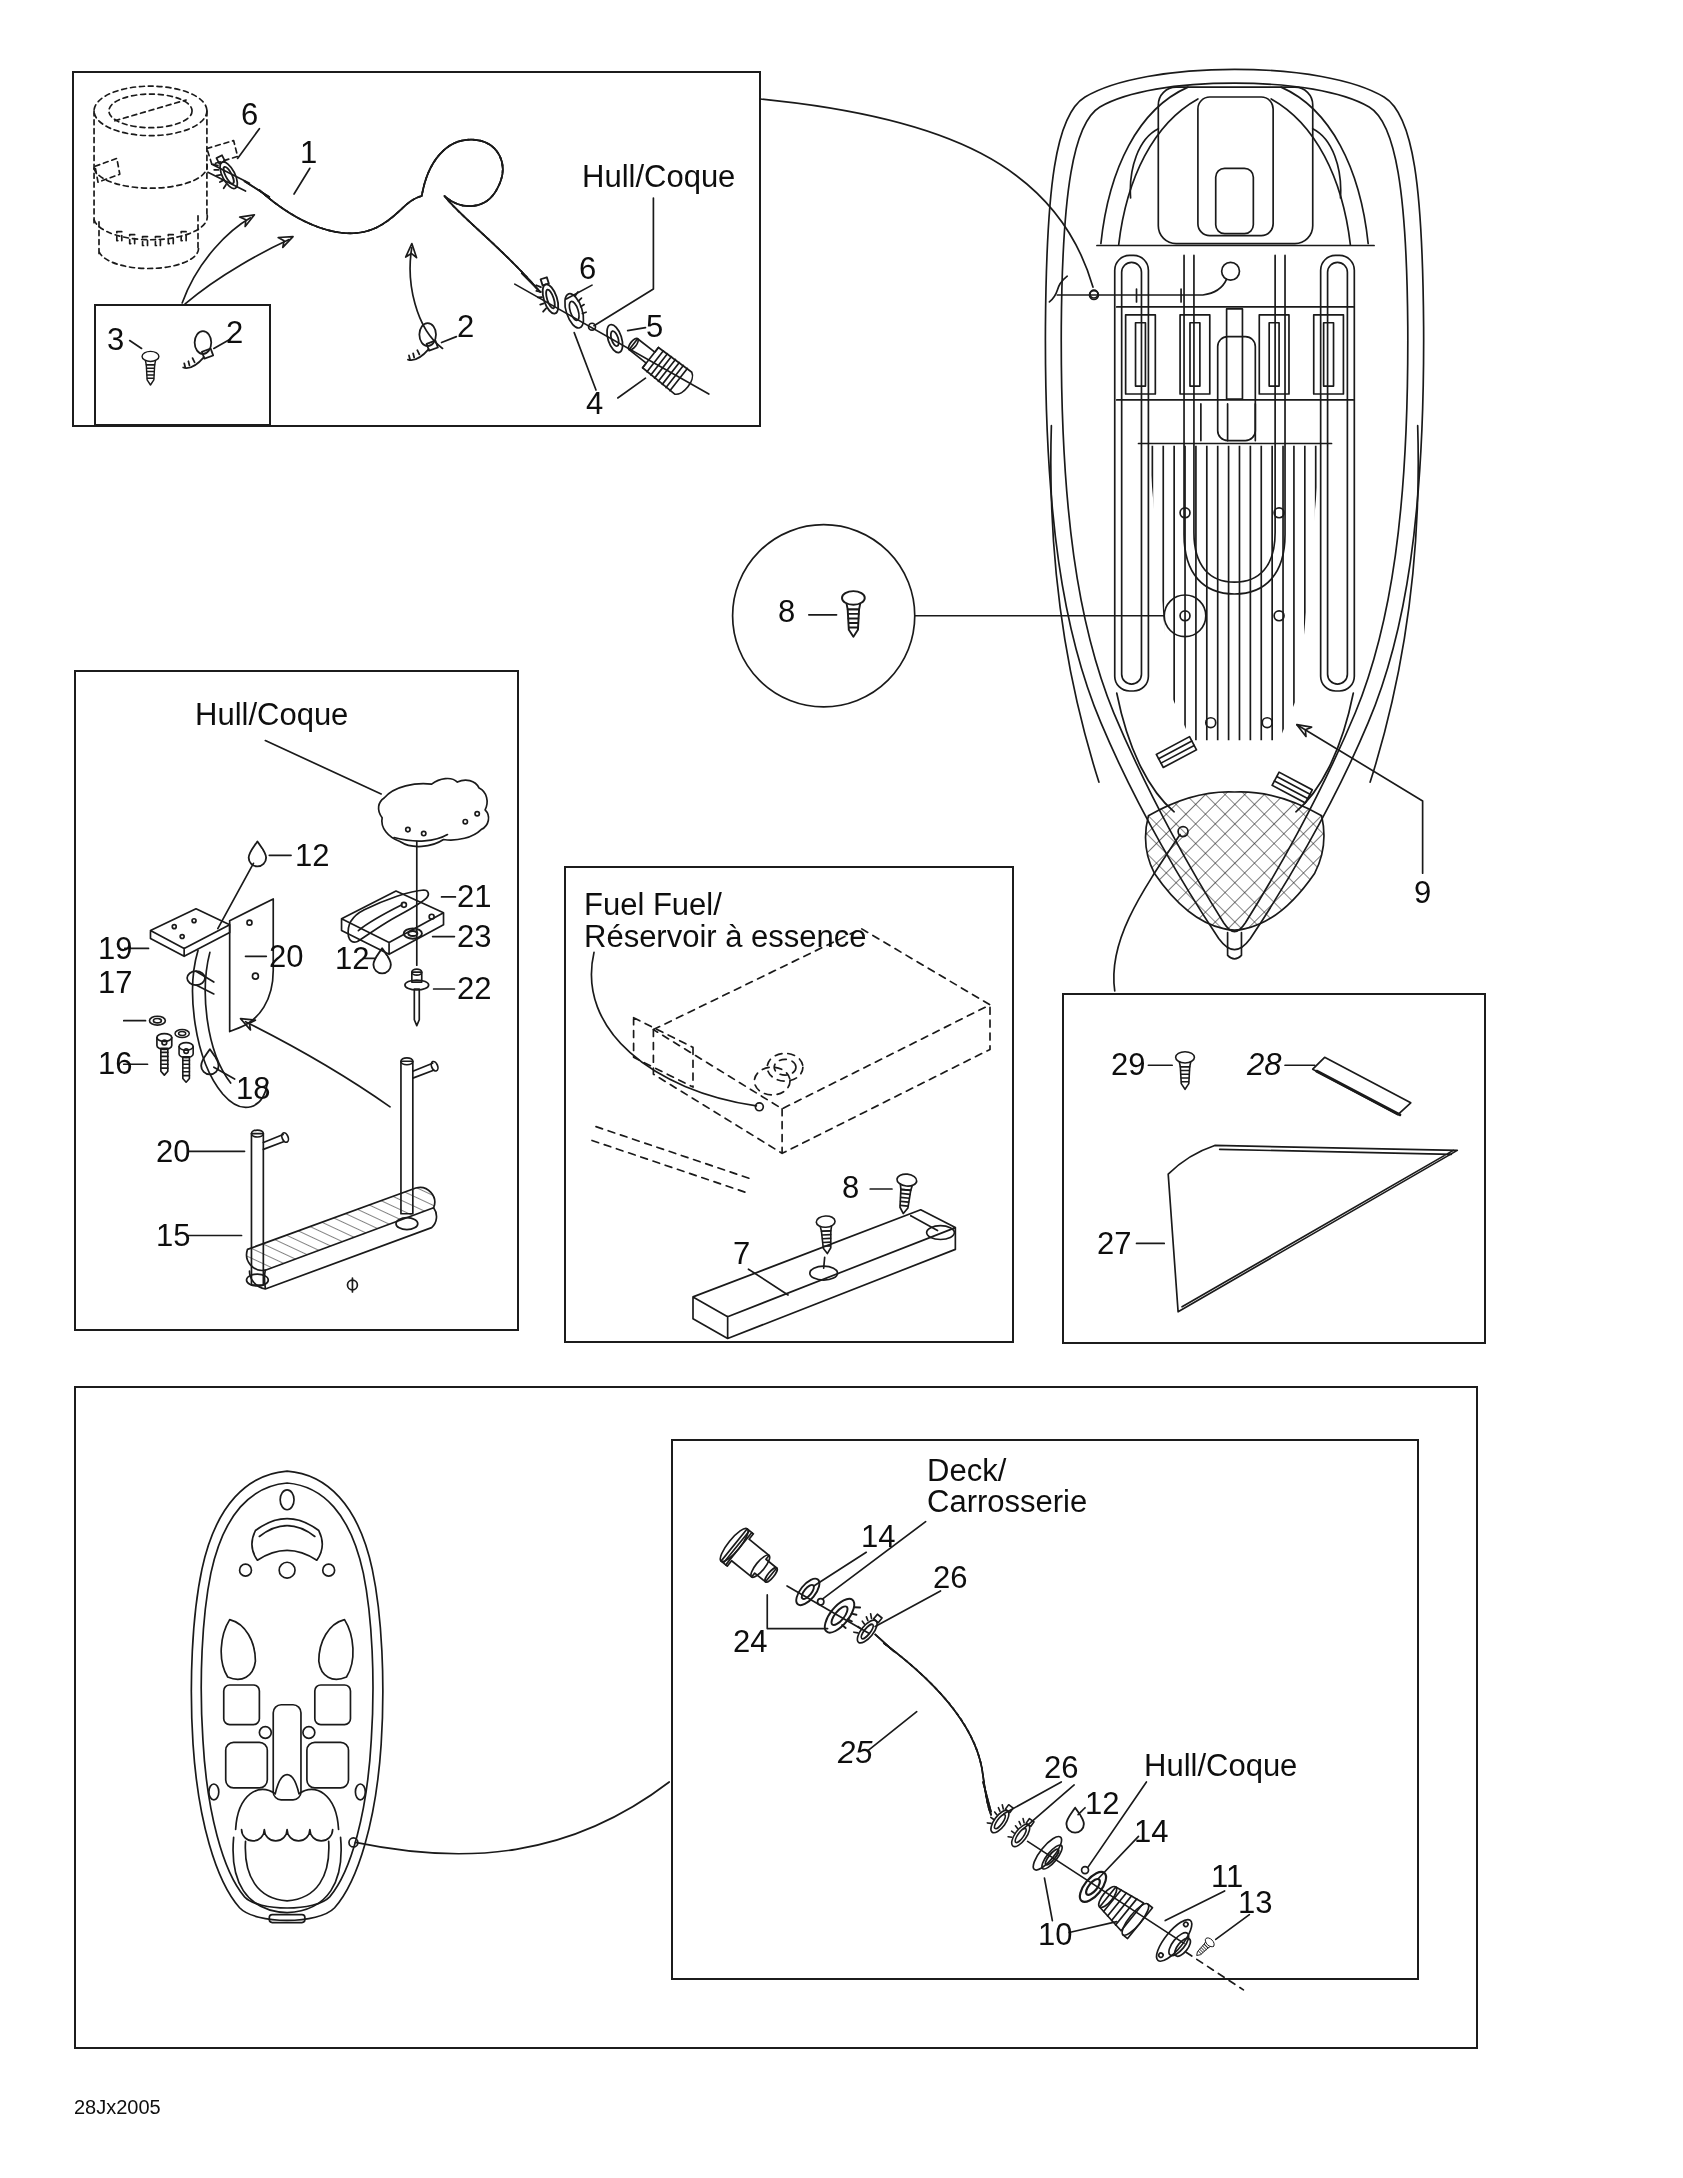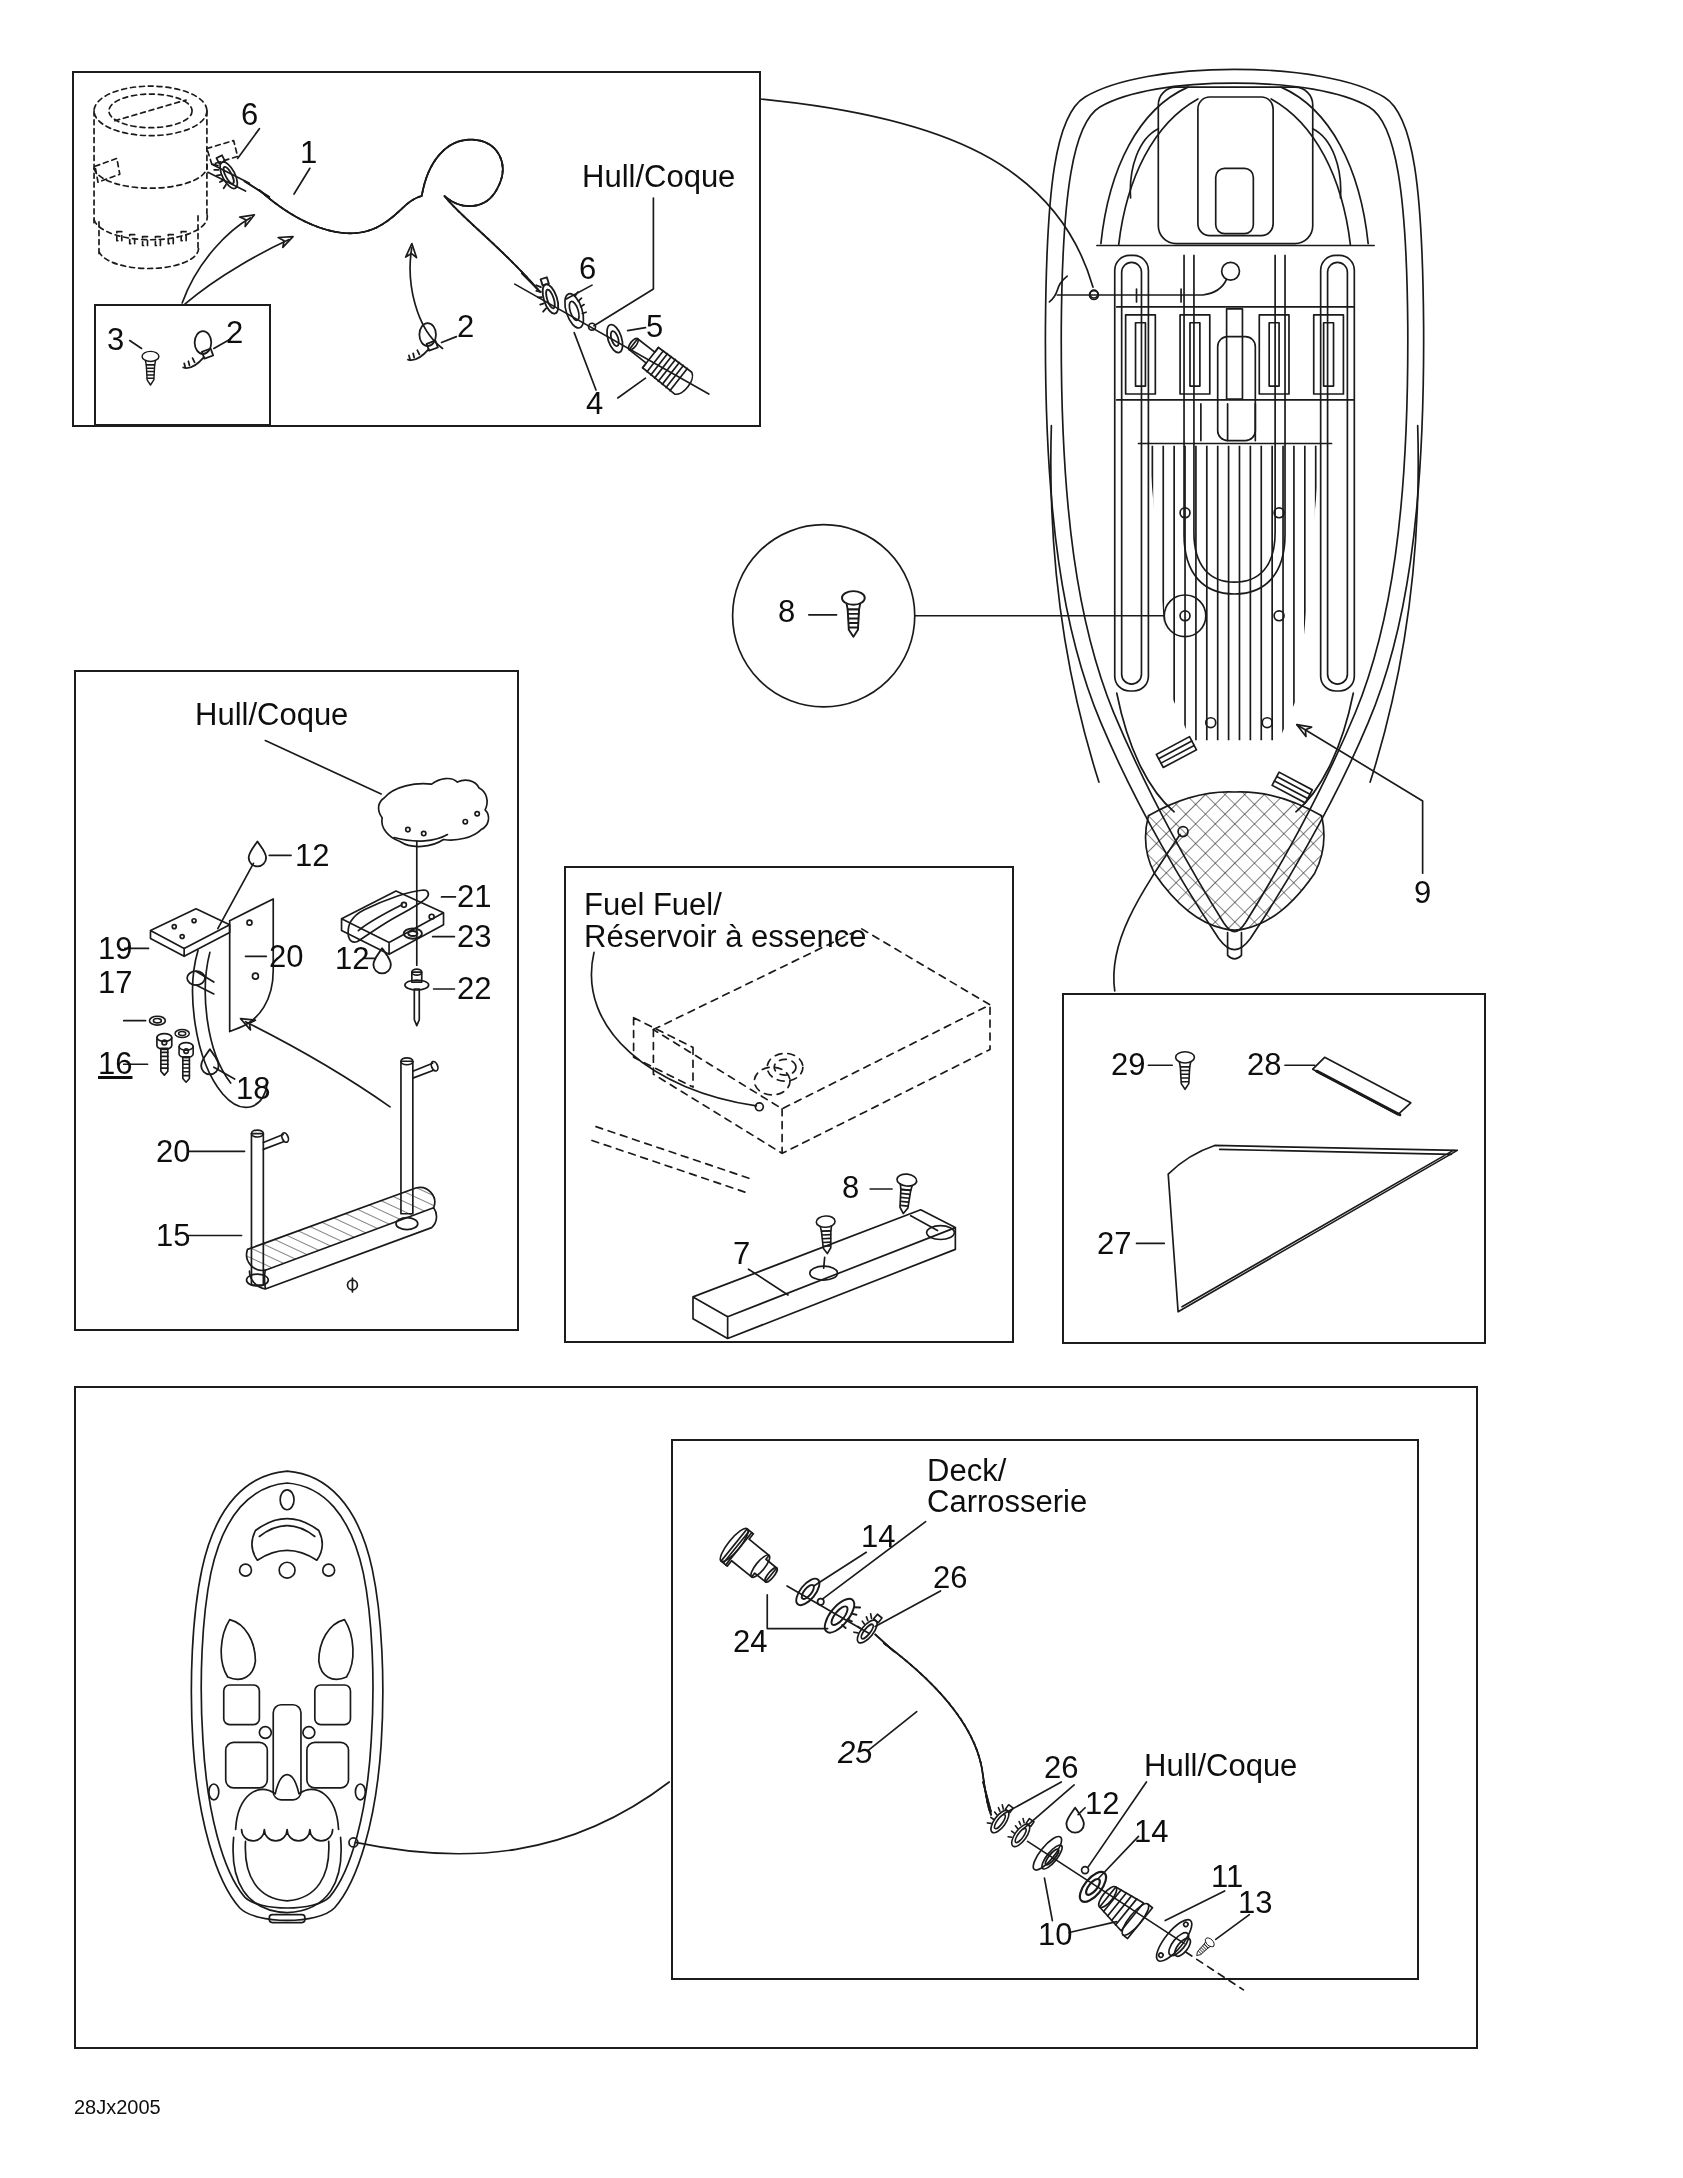--- a/index.html
+++ b/index.html
@@ -444,32 +444,32 @@
 
   <div class="co" style="left:195px;top:699px;">Hull/Coque</div>
   <div class="co" style="left:295px;top:840px;">12</div>
   <div class="co" style="left:457px;top:881px;">21</div>
   <div class="co" style="left:457px;top:921px;">23</div>
   <div class="co" style="left:335px;top:943px;">12</div>
   <div class="co" style="left:457px;top:973px;">22</div>
   <div class="co" style="left:98px;top:933px;">19</div>
   <div class="co" style="left:269px;top:941px;">20</div>
   <div class="co" style="left:98px;top:967px;">17</div>
-  <div class="co" style="left:98px;top:1048px;text-decoration:underline;">16</div>
+  <div class="co" style="left:98px;top:1048px;">16</div>
   <div class="co" style="left:236px;top:1073px;">18</div>
   <div class="co" style="left:156px;top:1136px;">20</div>
   <div class="co" style="left:156px;top:1220px;">15</div>
 
   <div class="co" style="left:584px;top:889px;">Fuel Fuel/</div>
   <div class="co" style="left:584px;top:921px;">Réservoir à essence</div>
   <div class="co" style="left:842px;top:1172px;">8</div>
   <div class="co" style="left:733px;top:1238px;">7</div>
 
   <div class="co" style="left:1111px;top:1049px;">29</div>
-  <div class="co" style="left:1247px;top:1049px;">28</div>
+  <div class="co" style="left:1247px;top:1049px;font-style:italic;">28</div>
   <div class="co" style="left:1097px;top:1228px;">27</div>
 
   <div class="co" style="left:927px;top:1455px;">Deck/</div>
   <div class="co" style="left:927px;top:1486px;">Carrosserie</div>
   <div class="co" style="left:861px;top:1521px;">14</div>
   <div class="co" style="left:933px;top:1562px;">26</div>
   <div class="co" style="left:733px;top:1626px;">24</div>
   <div class="co" style="left:838px;top:1737px;font-style:italic;">25</div>
   <div class="co" style="left:1044px;top:1752px;">26</div>
   <div class="co" style="left:1085px;top:1788px;">12</div>

